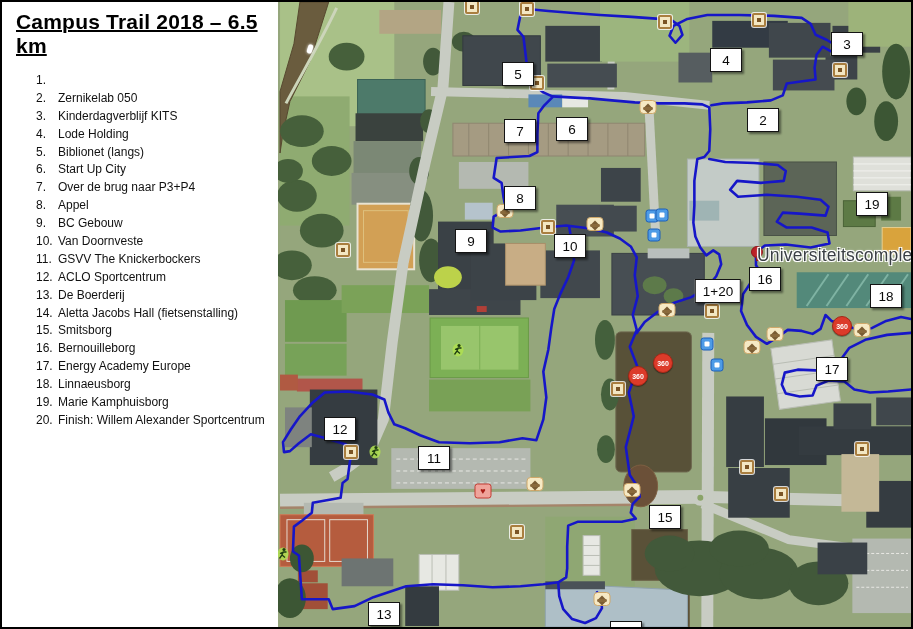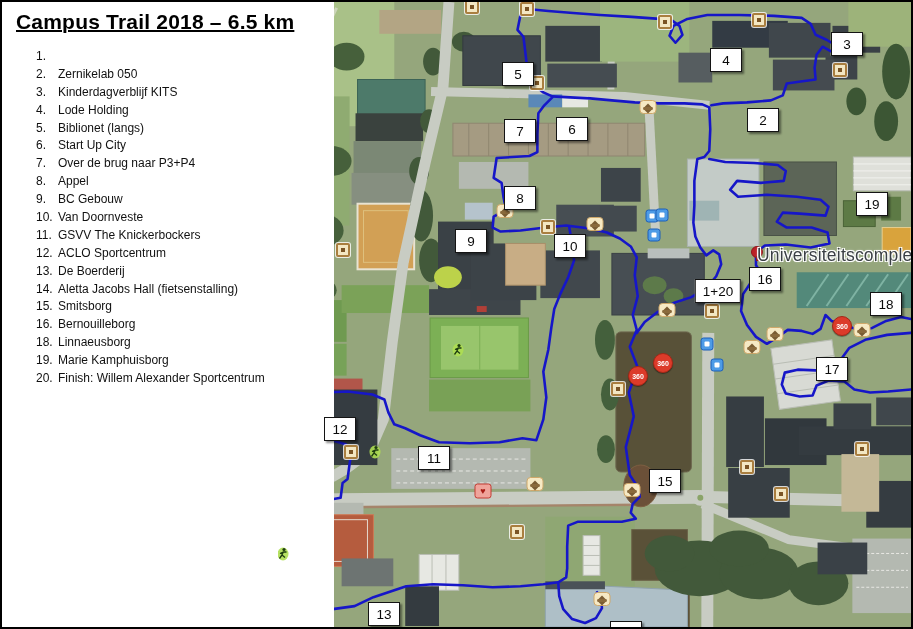--- a/index.html
+++ b/index.html
@@ -1,19 +1,19 @@
 <!DOCTYPE html>
 <html><head>
 <meta charset="utf-8">
 <style>
   html,body{margin:0;padding:0;background:#888;}
   .frame{position:relative;width:913px;height:629px;background:#fff;border:2px solid #000;
          box-sizing:border-box;overflow:hidden;font-family:"Liberation Sans",sans-serif;}
   
-  .legend{position:absolute;left:0;top:0;width:332px;height:625px;background:#fff;z-index:3;}
+  .legend{position:absolute;left:0;top:0;width:276px;height:625px;background:#fff;z-index:3;}
   .legend-title{margin:8px 0 0 14px;font-size:21px;font-weight:bold;color:#000;
                 text-decoration:underline;text-decoration-thickness:2px;letter-spacing:.2px;}
   .legend-list{margin-top:13px;margin-left:34px;}
   .legend-row{display:flex;align-items:center;height:17.9px;font-size:12px;color:#111;white-space:nowrap;}
   .legend-row .n{width:22px;flex:0 0 22px;}
   
   .map{position:absolute;left:276px;top:0;width:635px;height:625px;overflow:hidden;background:#95a67c;}
   .map svg.terrain{position:absolute;left:0;top:0;}
   .marker{position:absolute;transform:translate(-50%,-50%);background:#fff;border:1px solid #141414;
           box-shadow:2px 2px 2px rgba(0,0,0,.45);font-size:13.5px;color:#0a0a0a;text-align:center;
@@ -103,20 +103,24 @@
           <span class="n">14.</span>
           <span>Aletta Jacobs Hall (fietsenstalling)</span>
         </div>
         <div class="legend-row">
           <span class="n">15.</span>
           <span>Smitsborg</span>
         </div>
         <div class="legend-row">
           <span class="n">16.</span>
           <span>Bernouilleborg</span>
+        </div>
+        <div class="legend-row">
+          <span class="n">17.</span>
+          <span>Energy Academy Europe</span>
         </div>
         <div class="legend-row">
           <span class="n">18.</span>
           <span>Linnaeusborg</span>
         </div>
         <div class="legend-row">
           <span class="n">19.</span>
           <span>Marie Kamphuisborg</span>
         </div>
         <div class="legend-row">
@@ -407,22 +411,22 @@
         <div class="marker" style="left: 294px; top: 127px;">6</div>
         <div class="marker" style="left: 242px; top: 196px;">8</div>
         <div class="marker" style="left: 193px; top: 239px;">9</div>
         <div class="marker" style="left: 292px; top: 244px;">10</div>
         <div class="marker" style="left: 448px; top: 58px;">4</div>
         <div class="marker" style="left: 569px; top: 42px;">3</div>
         <div class="marker" style="left: 485px; top: 118px;">2</div>
         <div class="marker" style="left: 594px; top: 202px;">19</div>
         <div class="marker" style="left: 440px; top: 261px; margin-top: 28px;">1+20</div>
         <div class="marker" style="left: 487px; top: 277px;">16</div>
-        <div class="marker" style="left: 608px; top: 302px;">18</div>
+        <div class="marker" style="left: 608px; top: 294px;">18</div>
         <div class="marker" style="left: 554px; top: 367px;">17</div>
         <div class="marker" style="left: 62px; top: 427px; text-align: center;">12</div>
         <div class="marker" style="left: 156px; top: 456px;">11</div>
-        <div class="marker" style="left: 387px; top: 479px;">15</div>
+        <div class="marker" style="left: 387px; top: 515px;">15</div>
         <div class="marker" style="left: 106px; top: 612px;">13</div>
         <div class="marker" style="left: 348px; top: 596px; margin-top: 35px;">14</div>
       </div>
   </div>
 </div>
 
 </body></html>

